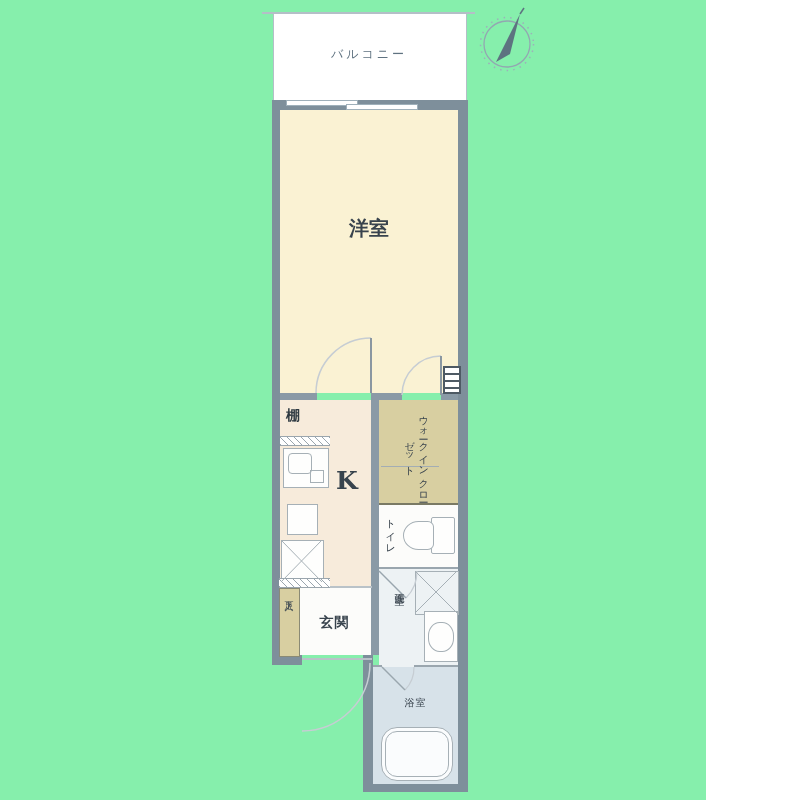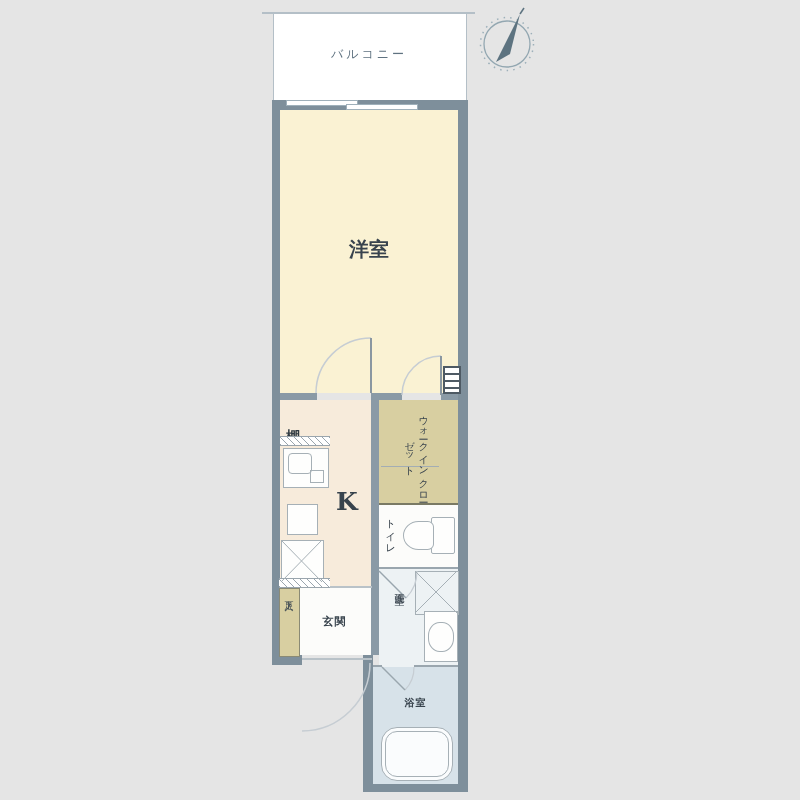--- a/index.html
+++ b/index.html
@@ -1,27 +1,27 @@
 <!DOCTYPE html>
 <html style="--wall: #7e8f9b; --iwall: #8a9aa6; --cream: #faf2d3; --peach: #f7ebdb; --tan: #d8cfa1; --white-room: #fcfcfa; --washroom: #edf2f4; --bath: #d7e2e9; --fixline: #a6b0b6; --arc: #c6cdd3; --text: #38434d; --balcony-line: #b4bfc7;"><head>
 <meta charset="utf-8">
 <style>
   html,body{margin:0;padding:0;background:#fff;}
-  #canvas{position:relative;width:800px;height:800px;background:#e5e5e5;overflow:hidden;
+  #canvas{position:relative;width:706px;height:800px;background:#86efac;overflow:hidden;
           font-family:"DejaVu Sans",sans-serif;color:var(--text);}
   .abs{position:absolute;}
   .wall{position:absolute;background:var(--wall);}
   .iwall{position:absolute;background:var(--iwall);}
   .room{position:absolute;}
   .line{position:absolute;}
   .hatch{position:absolute;background:repeating-linear-gradient(45deg,#9aa5ad 0 1px,transparent 1px 5px);border-top:1px solid #9aa5ad;border-bottom:1px solid #9aa5ad;background-color:#fff;}
   .fixture{position:absolute;background:#fefefd;border:1.5px solid var(--fixline);}
   .vtext{writing-mode:vertical-rl;text-orientation:upright;letter-spacing:1px;}
   .lbl{position:absolute;color:var(--text);}
-  .serif{font-family:"DejaVu Serif","Liberation Serif",serif;margin-top:21px;}
+  .serif{font-family:"DejaVu Serif","Liberation Serif",serif;}
   svg{position:absolute;left:0;top:0;}
   #doors{pointer-events:none;}
 </style>
 </head>
 <body>
 
 <div id="canvas">
 
   <div class="line" style="left:262px;top:12px;width:213px;height:2px;background:var(--balcony-line);"></div>
   <div class="room" style="left:273px;top:13px;width:192px;height:87px;background:#fff;border:1.5px solid var(--balcony-line);"></div>
@@ -113,17 +113,17 @@
     <line x1="457" y1="571" x2="415" y2="613" stroke="var(--fixline)" stroke-width="1"></line>
   </svg>
 
   <div class="lbl serif" style="left:280px;top:214px;width:178px;text-align:center;font-size:20px;font-weight:bold;line-height:1.4;">
     <div>洋室</div>
   </div>
   <div class="lbl serif" style="left:336px;top:466px;font-size:25px;font-weight:bold;">K</div>
   <div class="lbl vtext" style="left:392px;top:406px;width:38px;height:94px;font-size:10px;text-align:center;">ウォークインクローゼット</div>
   <div class="lbl vtext" style="left:383px;top:512px;height:52px;font-size:10px;">トイレ</div>
   <div class="lbl vtext" style="left:392px;top:585px;height:70px;font-size:10px;">洗面室</div>
-  <div class="lbl" style="left:373px;top:696px;width:85px;text-align:center;font-size:10px;font-weight:bold;letter-spacing:1px;">浴室</div>
-  <div class="lbl" style="left:297px;top:614px;width:75px;text-align:center;font-size:11px;font-weight:bold;letter-spacing:1px;">玄関</div>
+  <div class="lbl" style="left:373px;top:696px;width:85px;text-align:center;font-size:10px;font-weight:normal;letter-spacing:1px;">浴室</div>
+  <div class="lbl" style="left:297px;top:614px;width:75px;text-align:center;font-size:14px;font-weight:bold;letter-spacing:1px;">玄関</div>
   <div class="lbl vtext" style="left:282px;top:594px;height:58px;font-size:9px;letter-spacing:0;color:#3f4a52;">下足入</div>
 
 </div>
 
 </body></html>

